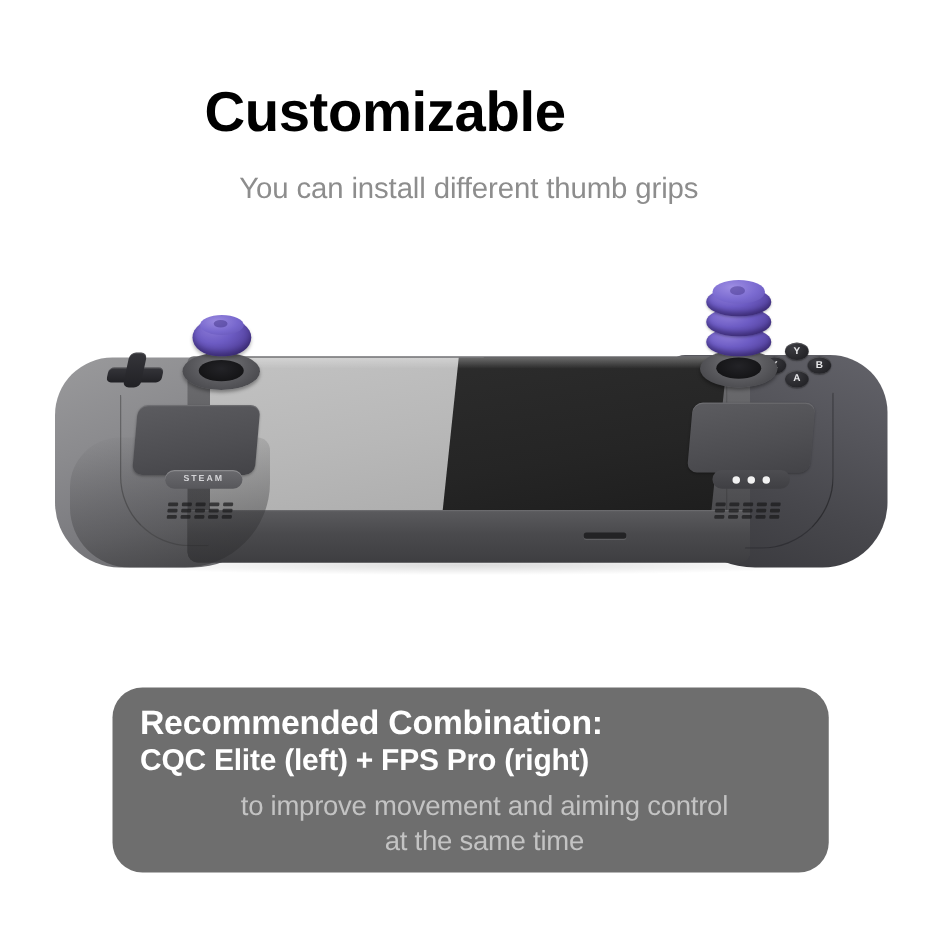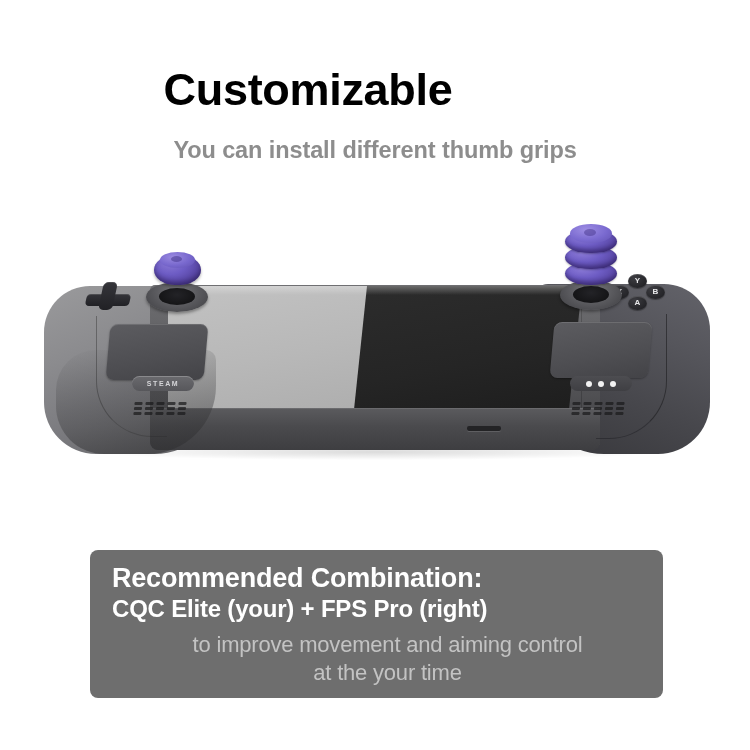--- a/index.html
+++ b/index.html
@@ -32,21 +32,21 @@
     position: absolute;
     left: 0;
     top: 133px;
     width: 750px;
     text-align: center;
     font-size: 23.5px;
     color: #8d8d8d;
     line-height: 1.45;
     letter-spacing: -0.1px;
   }
-  .subtitle div { white-space: nowrap; font-weight: bold; }
+  .subtitle div { white-space: nowrap; }
 
   
   .device-stage {
     position: absolute;
     left: 0;
     top: 230px;
     width: 750px;
     height: 260px;
   }
 
@@ -360,21 +360,21 @@
   }
 
   
   .callout {
     position: absolute;
     left: 90px;
     top: 550px;
     width: 573px;
     height: 148px;
     background: #6e6e6e;
-    border-radius: 8px;
+    border-radius: 24px;
     box-sizing: border-box;
     padding: 12px 0 0 22px;
   }
   .callout-title {
     font-size: 27px;
     font-weight: bold;
     color: #ffffff;
     line-height: 1.2;
     letter-spacing: -0.2px;
   }
@@ -499,18 +499,18 @@
     <div class="ring ring-2"></div>
     <div class="ring ring-3"></div>
     <div class="top-cap"></div>
     <div class="nub"></div>
   </div>
 
 </div>
 
 <div class="callout">
   <div class="callout-title">Recommended Combination:</div>
-  <div class="callout-combo">CQC Elite (your) + FPS Pro (right)</div>
+  <div class="callout-combo">CQC Elite (left) + FPS Pro (right)</div>
   <div class="callout-note">
     <div>to improve movement and aiming control</div>
-    <div>at the your time</div>
+    <div>at the same time</div>
   </div>
 </div>
 
 </body></html>

